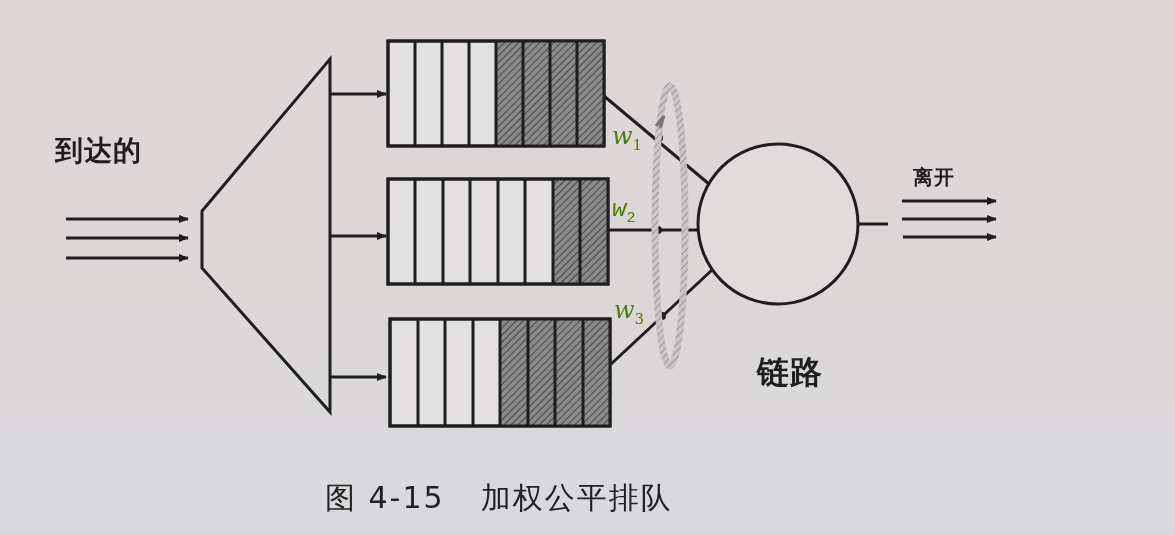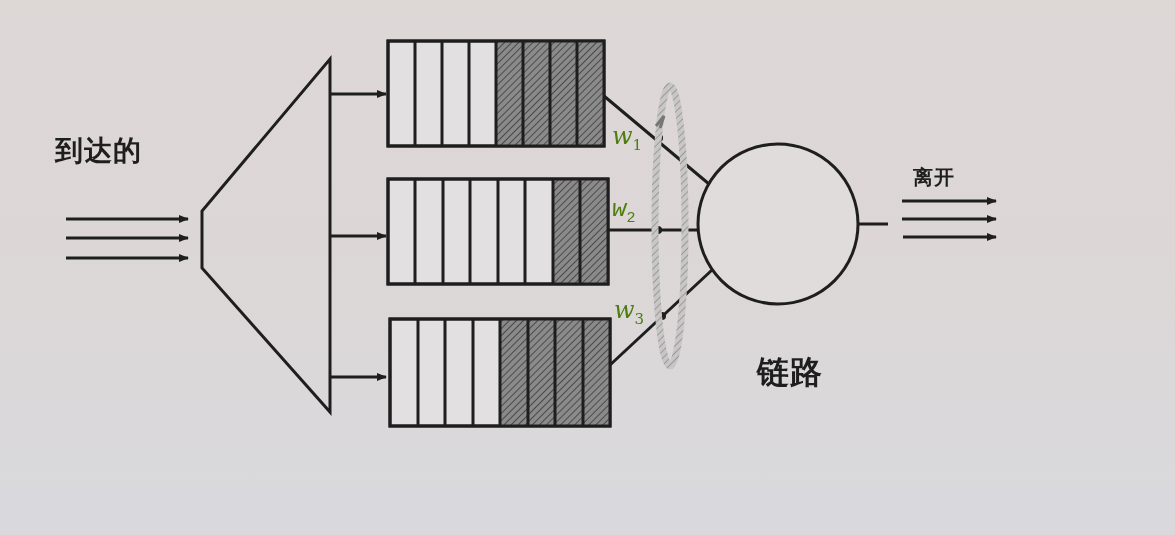--- a/index.html
+++ b/index.html
@@ -148,13 +148,16 @@
   </div>
   <div class="w-label" style="left:614px; top:280px;">
     <span>w</span><sub>3</sub>
   </div>
 
   
   <div class="label out-label">离开</div>
   <div class="label link-label">链路</div>
 
   
+  <div class="caption">
+    <span class="num">图 4-15</span><span>加权公平排队</span>
+  </div>
 </div>
 
 </body></html>

